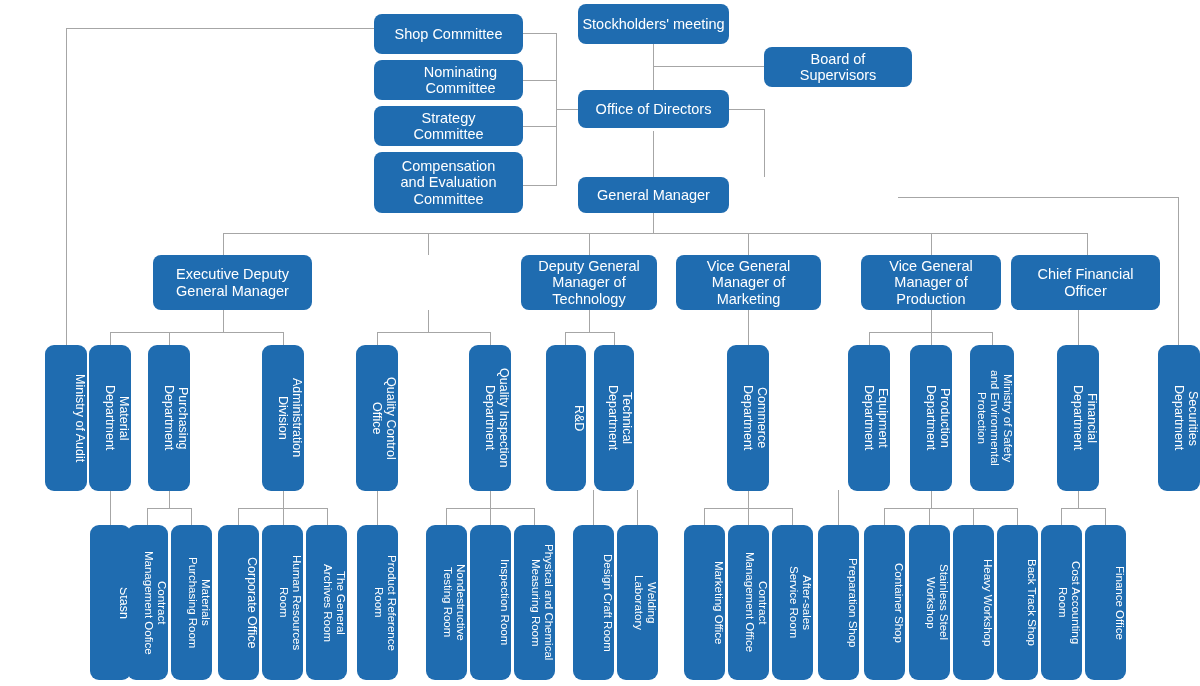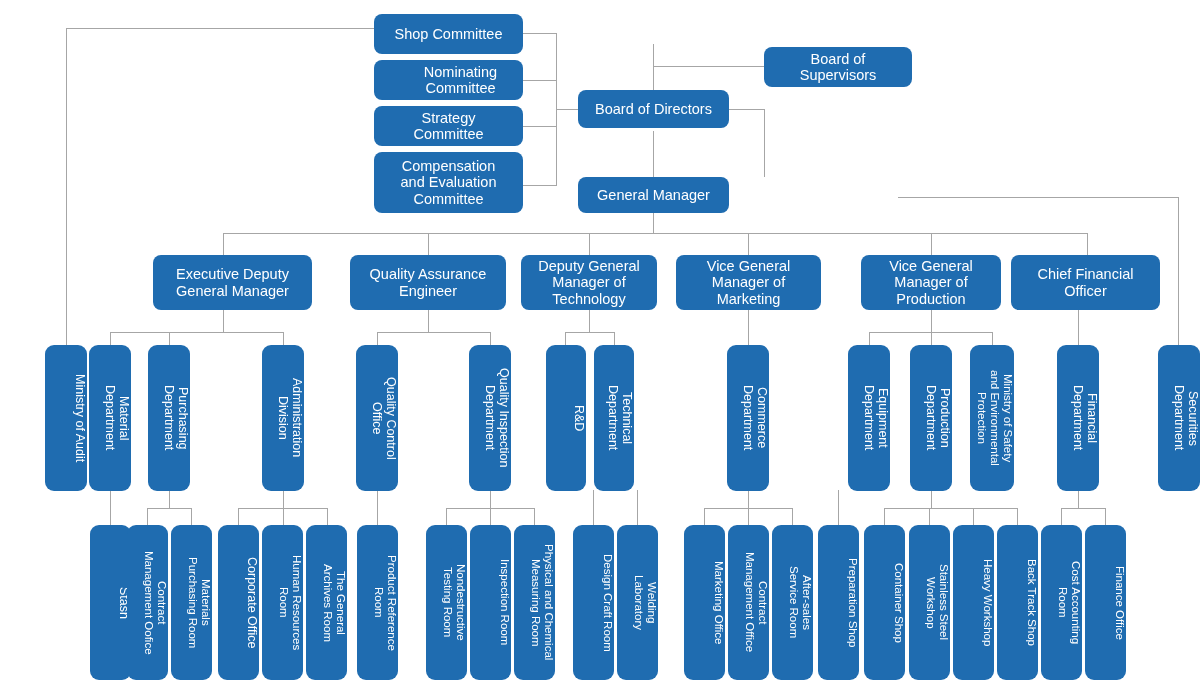--- a/index.html
+++ b/index.html
@@ -142,25 +142,28 @@
   <div class="line vt" style="left:884px;top:508px;height:17px;"></div>
   <div class="line vt" style="left:929px;top:508px;height:17px;"></div>
   <div class="line vt" style="left:973px;top:508px;height:17px;"></div>
   <div class="line vt" style="left:1017px;top:508px;height:17px;"></div>
 
   <div class="line vt" style="left:1078px;top:490px;height:18px;"></div>
   <div class="line hz" style="left:1061px;top:508px;width:45px;"></div>
   <div class="line vt" style="left:1061px;top:508px;height:17px;"></div>
   <div class="line vt" style="left:1105px;top:508px;height:17px;"></div>
 
+  <div class="node h" style="left:578px;top:4px;width:151px;height:40px;">
+    <span class="lbl">Stockholders' meeting</span>
+  </div>
   <div class="node h" style="left:764px;top:47px;width:148px;height:40px;">
     <span class="lbl">Board of<br>Supervisors</span>
   </div>
   <div class="node h" style="left:578px;top:90px;width:151px;height:38px;">
-    <span class="lbl">Board of Directors</span>
+    <span class="lbl">Office of Directors</span>
   </div>
   <div class="node h" style="left:578px;top:177px;width:151px;height:36px;">
     <span class="lbl">General Manager</span>
   </div>
 
   <div class="node h" style="left:374px;top:14px;width:149px;height:40px;">
     <span class="lbl">Shop Committee</span>
   </div>
   <div class="node h" style="left:374px;top:60px;width:149px;height:40px;padding-left:24px;">
     <span class="lbl">Nominating<br>Committee</span>
@@ -168,23 +171,20 @@
   <div class="node h" style="left:374px;top:106px;width:149px;height:40px;">
     <span class="lbl">Strategy<br>Committee</span>
   </div>
   <div class="node h" style="left:374px;top:152px;width:149px;height:61px;">
     <span class="lbl">Compensation<br>and Evaluation<br>Committee</span>
   </div>
 
   <div class="node h" style="left:153px;top:255px;width:159px;height:55px;">
     <span class="lbl">Executive Deputy<br>General Manager</span>
   </div>
-  <div class="node h" style="left:350px;top:255px;width:156px;height:55px;">
-    <span class="lbl">Quality Assurance<br>Engineer</span>
-  </div>
   <div class="node h" style="left:521px;top:255px;width:136px;height:55px;">
     <span class="lbl">Deputy General<br>Manager of<br>Technology</span>
   </div>
   <div class="node h" style="left:676px;top:255px;width:145px;height:55px;">
     <span class="lbl">Vice General<br>Manager of<br>Marketing</span>
   </div>
   <div class="node h" style="left:861px;top:255px;width:140px;height:55px;">
     <span class="lbl">Vice General<br>Manager of<br>Production</span>
   </div>
   <div class="node h" style="left:1011px;top:255px;width:149px;height:55px;">

